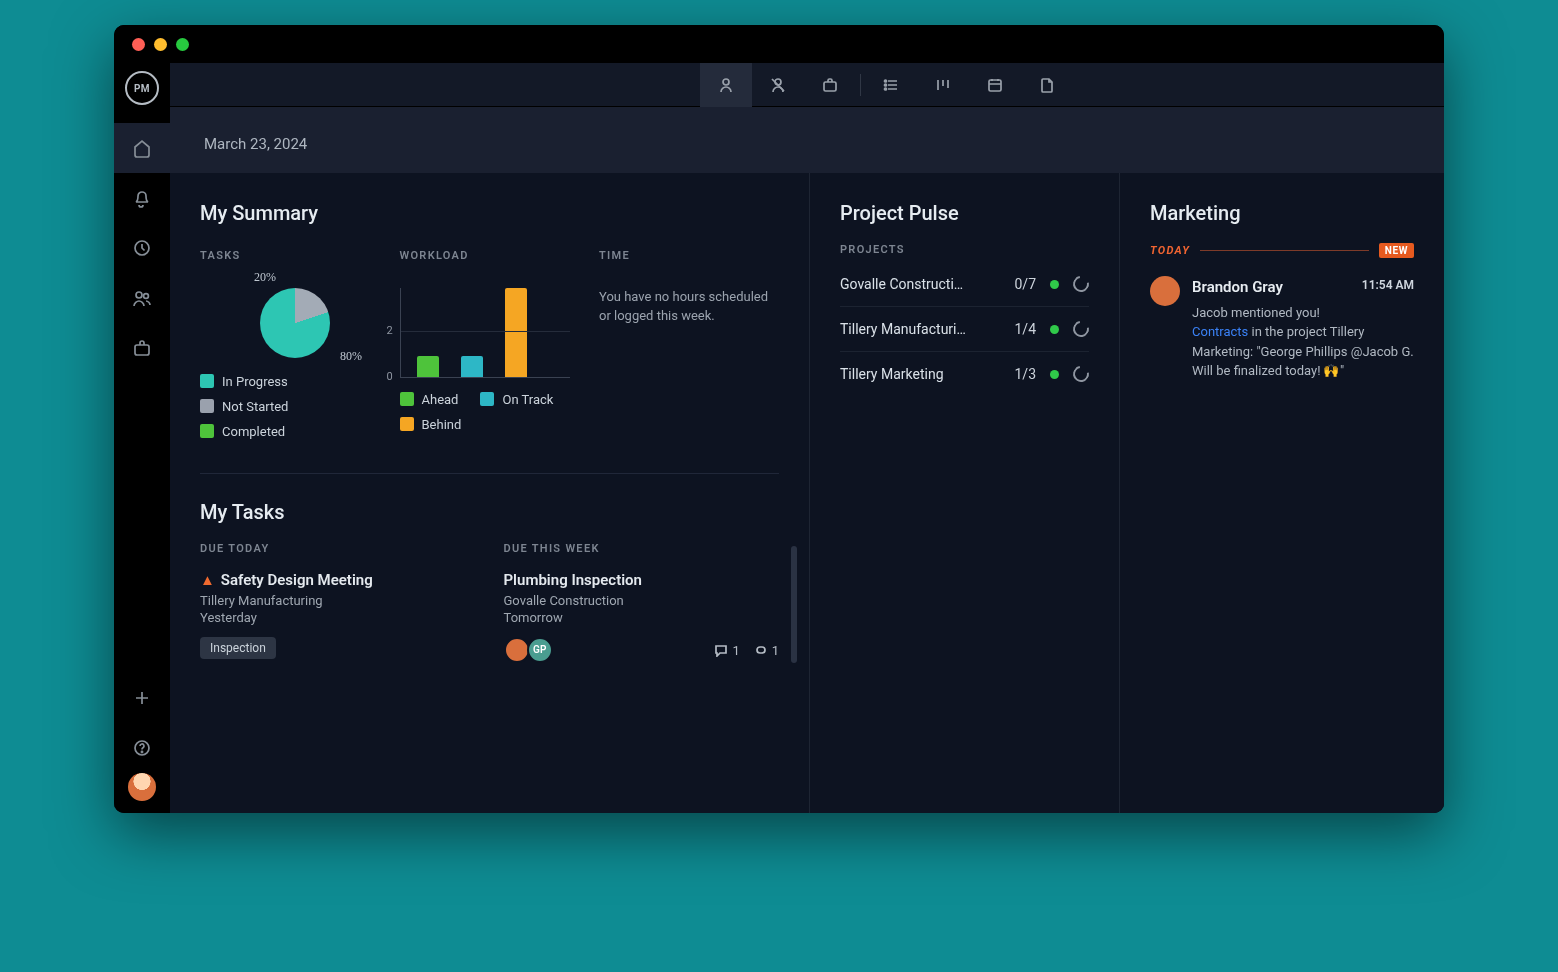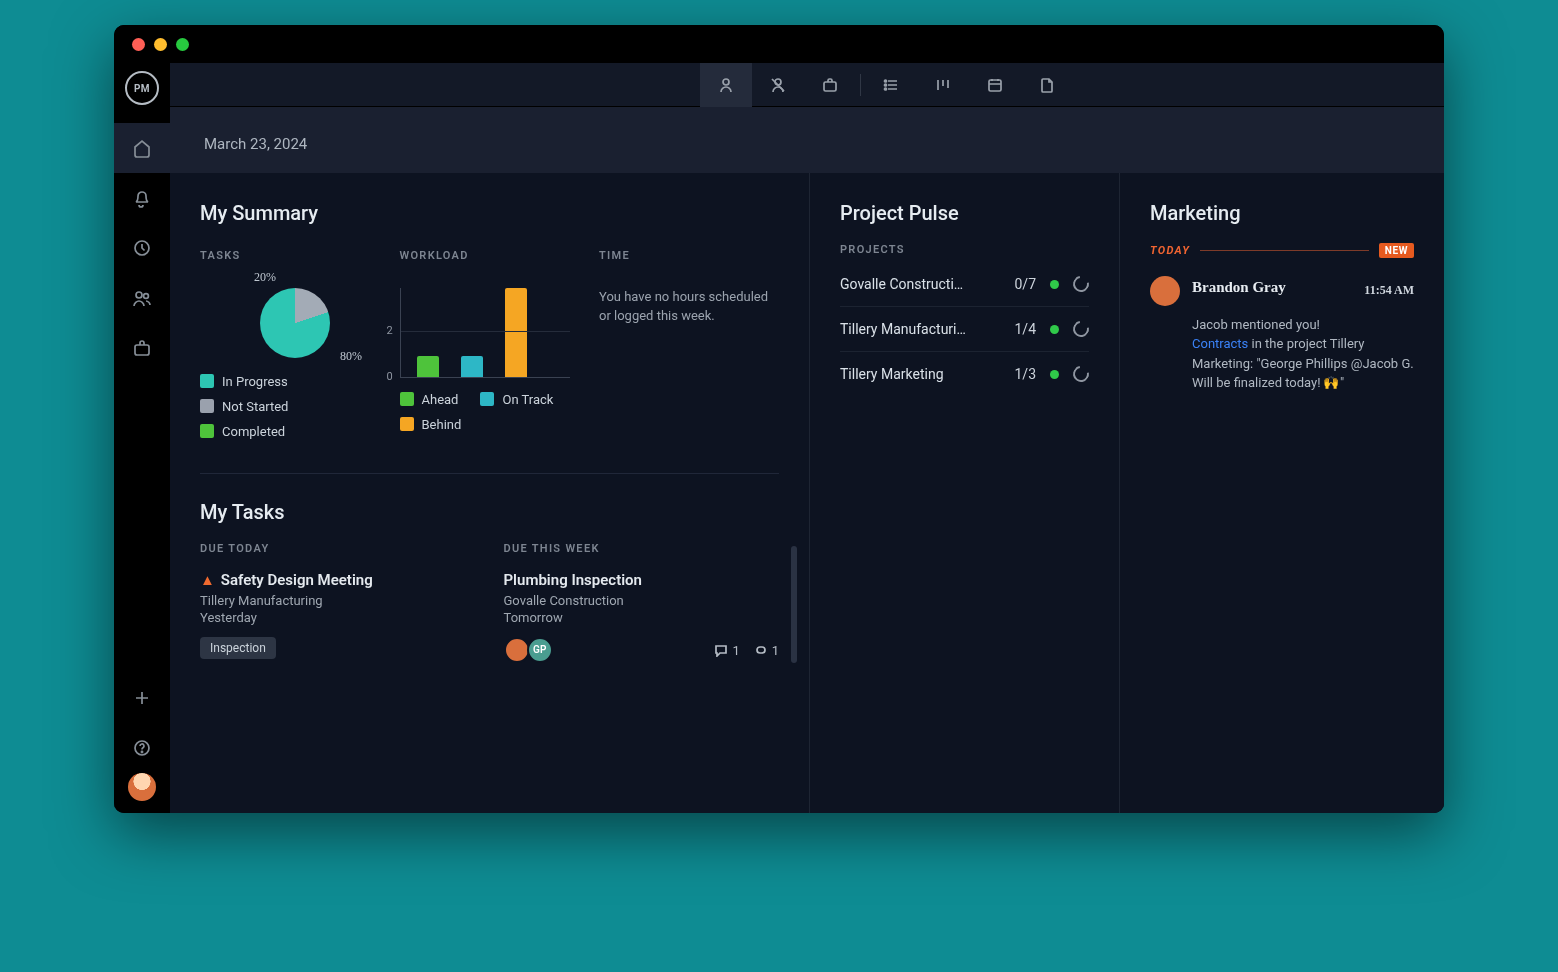--- a/index.html
+++ b/index.html
@@ -160,21 +160,21 @@
   }
 
   .p-work { flex:1; }
   .today-head { display:flex; align-items:center; gap:10px; margin-bottom: 18px; }
   .today-head .lbl { font-size:11px; font-weight:700; letter-spacing:1.3px; color:#f06431;font-style:italic; }
   .today-head .line { flex:1; height:1px; background:#f06431; opacity:.5; }
   .new-badge { font-size:10px; font-weight:700; padding:2px 6px; color:#fff; background:#e65a1f; border-radius:2px; letter-spacing:.6px; }
   .feed { display:flex; gap:12px; }
   .feed-avatar { width:30px;height:30px;border-radius:50%;background:#d96f3c; flex-shrink:0; }
   .feed-body { flex:1; font-size:13px; line-height:1.5; color:#b0b8c2; }
-  .feed-head { display:flex; justify-content:space-between; align-items:flex-end; margin-bottom:16px;font-family:Liberation Serif, serif; }
+  .feed-head { display:flex; justify-content:space-between; align-items:flex-start; margin-bottom:4px; }
   .feed-head .name { font-size:15px; font-weight:600; color:#e7ecf1; }
   .feed-head .time { font-size:12px; font-weight:600; color:#cfd6de; }
   .feed-body .link { color:#3b82f6; }
 </style>
 </head>
 <body>
 
 <div class="window">
 
   <div class="titlebar">

